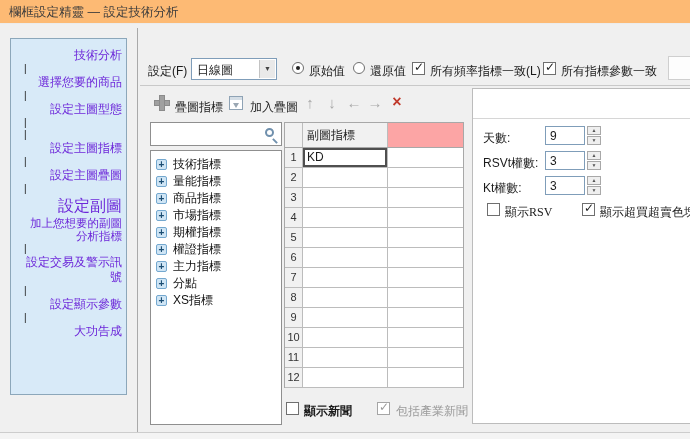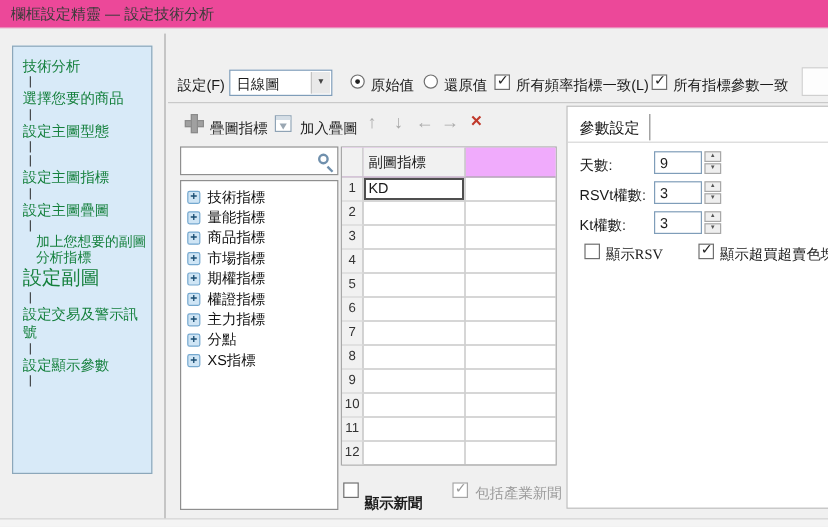--- a/index.html
+++ b/index.html
@@ -2,27 +2,27 @@
 <html><head>
 <meta charset="utf-8">
 <style>
   * { margin:0; padding:0; box-sizing:border-box; }
   html,body { width:690px; height:439px; overflow:hidden; }
   body { position:relative; background:#f0f0f0;
          font-family:"Liberation Sans","DejaVu Sans",sans-serif;
          font-size:12px; color:#1a1a1a; }
 
   .titlebar { position:absolute; left:0; top:0; width:690px; height:24px;
-              background:#ec4899; border-bottom:1px solid #ececec;
+              background:#fdba74; border-bottom:1px solid #ececec;
               line-height:24px; padding-left:9px; color:#3c3c3c; font-size:12.5px; }
 
   
   .sidebar { position:absolute; left:10px; top:38px; width:117px; height:357px;
              background:#d8eaf8; border:1px solid #8ca7ba; padding:9px 4px 0 8px; }
-  .step { font-size:12px; line-height:15px; color:#15803d; }
+  .step { font-size:12px; line-height:15px; color:#6d28d9;text-align:right; }
   .conn { font-size:10px; line-height:12px; margin-left:5px; color:#222; }
   .step.current { font-size:16px; line-height:20px; margin:1px 0 0 0; }
   .step.sub { padding-left:11px; font-size:11.5px; line-height:13px; margin-top:1px; }
 
   .vdivider { position:absolute; left:137px; top:28px; width:1px; height:404px; background:#a9a9a9; }
   .hline-top { position:absolute; left:140px; top:85px; width:550px; height:1px; background:#c9c9c9; }
   .hline-bottom { position:absolute; left:0; top:432px; width:690px; height:1px; background:#cdcdcd; }
   .below-strip { position:absolute; left:0; top:433px; width:690px; height:6px; background:#f4f4f4; }
 
   
@@ -77,21 +77,21 @@
   .tree-item { display:flex; align-items:center; height:17px; padding-left:5px; }
   .plusbtn { width:11px; height:11px; margin-right:6px; background:#cfe5f5;
              border:1px solid #74a8cf; border-radius:2px; color:#1b4d73;
              font-size:10px; line-height:9px; text-align:center; font-weight:bold; flex:none; }
   .tree-label { font-size:12px; color:#111; }
 
   
   .grid { position:absolute; left:284px; top:122px; width:180px; height:266px;
           border:1px solid #a8a8a8; background:#fff; }
   .grow { display:flex; height:20px; border-bottom:1px solid #bcbcbc; }
-  .grow.headr { height:25px; background:#f0abfc; border-bottom:1px solid #a8a8a8; }
+  .grow.headr { height:25px; background:#fca5a5; border-bottom:1px solid #a8a8a8; }
   .gc { border-right:1px solid #bcbcbc; overflow:hidden; white-space:nowrap; }
   .gc.num { width:18px; background:#f1f1f1; text-align:center; font-size:11px;
             color:#333; line-height:19px; flex:none; }
   .grow.headr .gc.num { line-height:24px; }
   .gc.c2 { width:85px; flex:none; padding-left:4px; line-height:19px; }
   .gc.c3 { width:75px; flex:none; padding-left:4px; line-height:19px; border-right:none; }
   .grow.headr .gc { background:#f1f1f1; line-height:24px; color:#222; }
   .gc.sel { box-shadow:inset 0 0 0 2px #4f4f4f; }
 
   
@@ -123,27 +123,28 @@
   <div class="conn">|</div>
   <div class="step">選擇您要的商品</div>
   <div class="conn">|</div>
   <div class="step">設定主圖型態</div>
   <div class="conn">|</div>
   <div class="conn">|</div>
   <div class="step">設定主圖指標</div>
   <div class="conn">|</div>
   <div class="step">設定主圖疊圖</div>
   <div class="conn">|</div>
+  <div class="step current">設定副圖</div>
   <div class="step sub">加上您想要的副圖分析指標</div>
-  <div class="step current">設定副圖</div>
   <div class="conn">|</div>
   <div class="step">設定交易及警示訊號</div>
   <div class="conn">|</div>
   <div class="step">設定顯示參數</div>
   <div class="conn">|</div>
+  <div class="step">大功告成</div>
 </div>
 
 <div class="vdivider"></div>
 
 <div class="lbl" style="left:148px; top:63px;">設定(F)</div>
 
 <div class="dropdown">
   <span class="dd-text">日線圖</span>
   <span class="dd-btn">▼</span>
 </div>
@@ -291,29 +292,28 @@
     <div class="gc c3"></div>
   </div>
   <div class="grow">
     <div class="gc num">12</div>
     <div class="gc c2"></div>
     <div class="gc c3"></div>
   </div>
 </div>
 
 <span class="checkbox" style="left:286px; top:402px;"></span>
-<span class="lbl bold" style="left:304px; top:403px;margin-top:8px;">顯示新聞</span>
+<span class="lbl bold" style="left:304px; top:403px;">顯示新聞</span>
 
 <span class="checkbox disabled" style="left:377px; top:402px;">
     <span class="mark">✓</span>
   </span>
 <span class="lbl gray" style="left:396px; top:403px;">包括產業新聞</span>
 
 <div class="panel">
-  <div class="tab">參數設定</div>
   <div class="tabline"></div>
 </div>
 
 <span class="lbl" style="left:483px; top:130px;">天數:</span>
 <div class="spin" style="left:545px; top:126px;">
   <div class="spin-edit">9</div>
   <div class="spin-btns">
     <div class="spin-b up">▲</div>
     <div class="spin-b dn">▼</div>
   </div>

